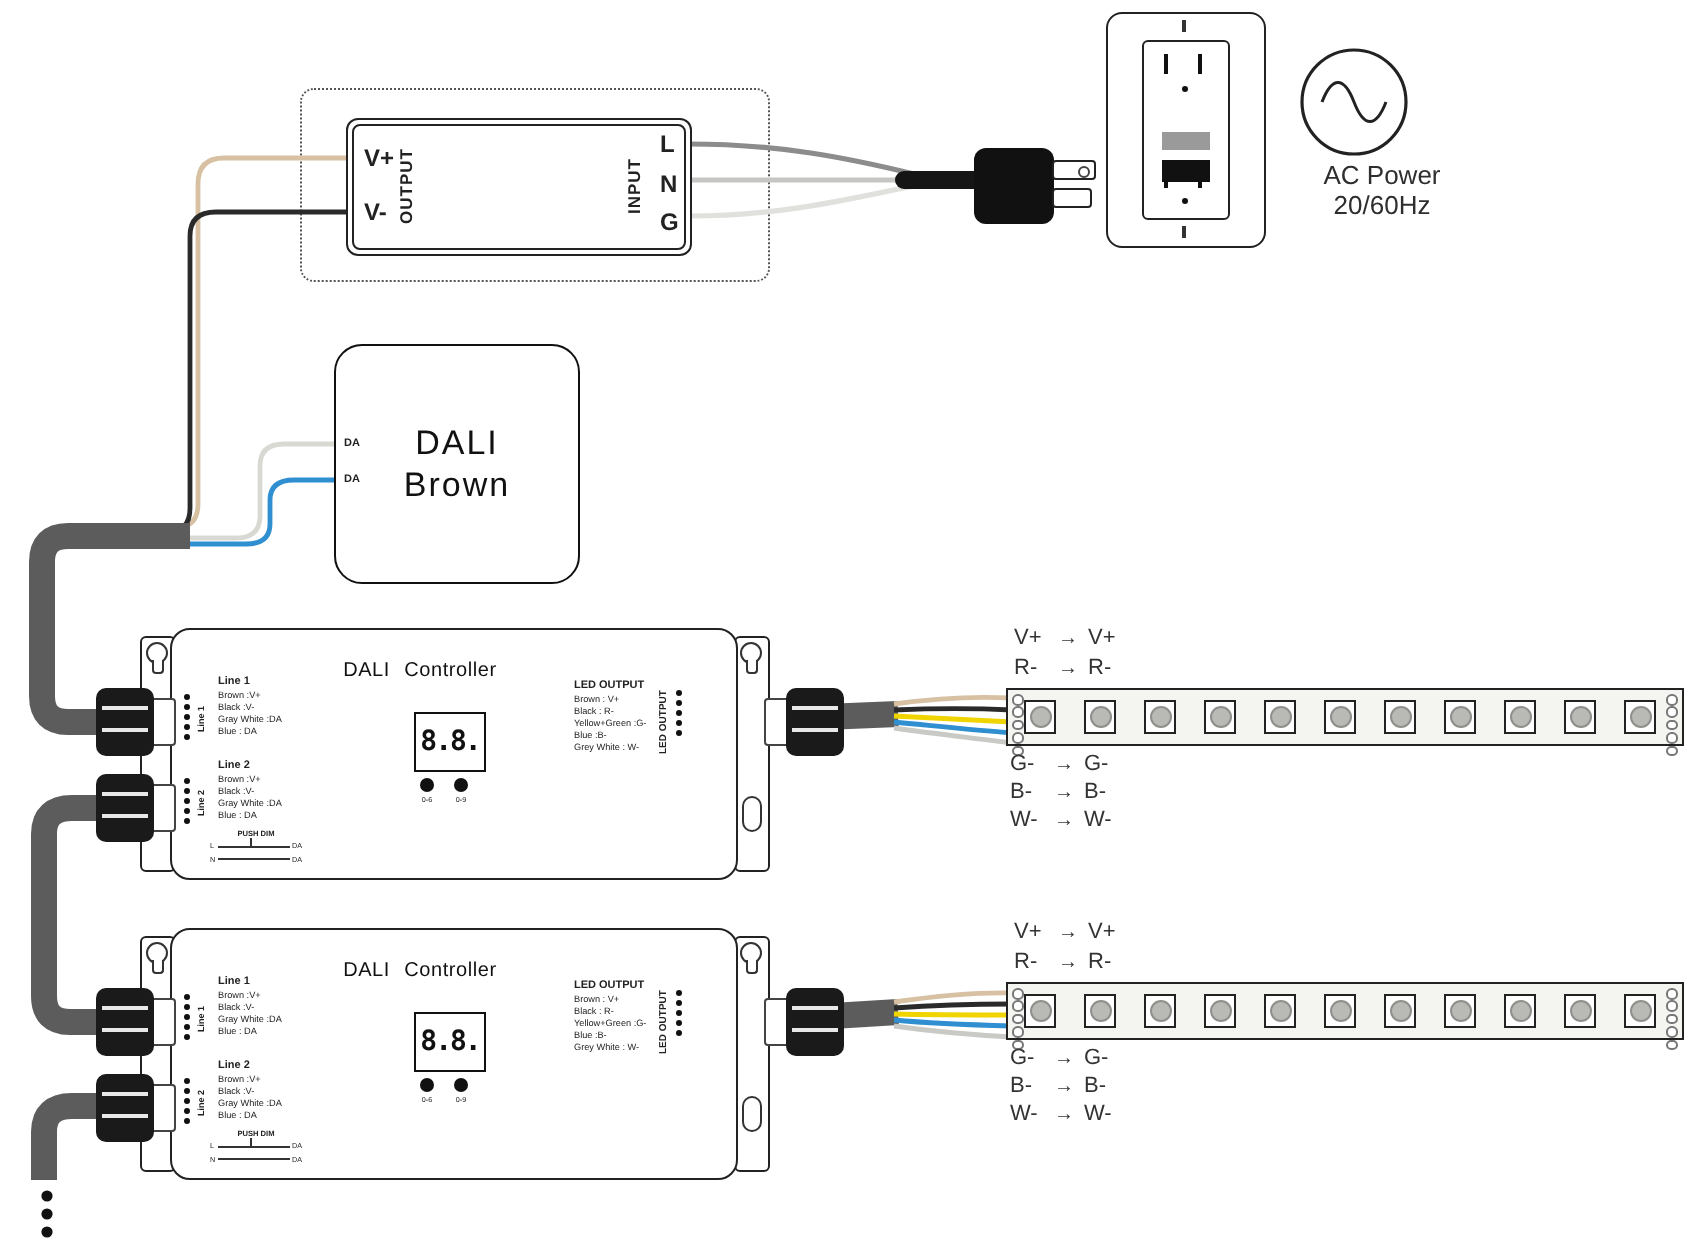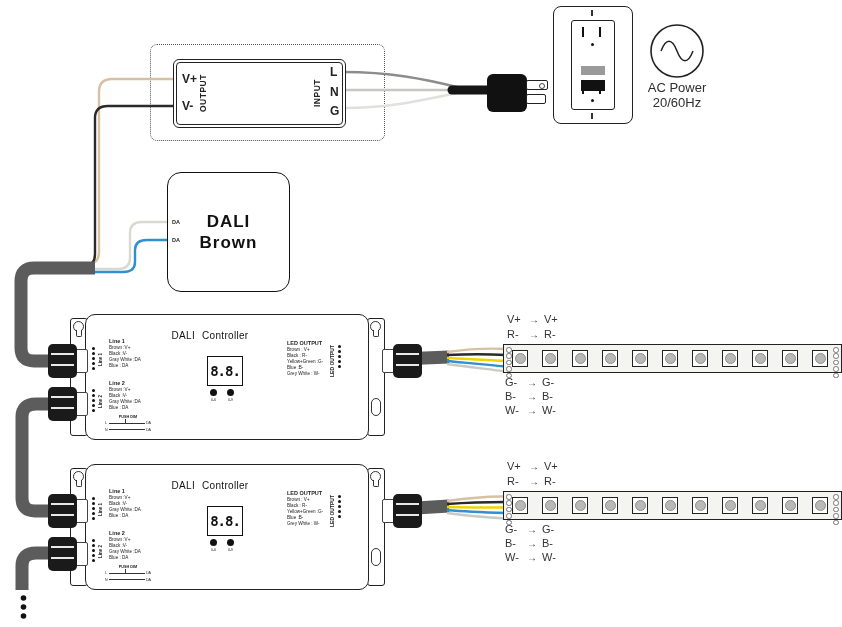--- a/index.html
+++ b/index.html
@@ -18,24 +18,24 @@
   .outlet-plate{position:absolute;left:553px;top:6px;width:78px;height:116px;border:1.6px solid #222;border-radius:8px;background:#fff;z-index:2;}
   .outlet-inner{position:absolute;left:17px;top:13px;width:42px;height:88px;border:1.5px solid #222;border-radius:3px;}
   .slot{position:absolute;width:2px;height:10px;background:#111;}
   .odot{position:absolute;width:3px;height:3px;border-radius:50%;background:#111;}
   .btn-test{position:absolute;left:9px;top:45px;width:24px;height:9px;background:#9a9a9a;}
   .btn-reset{position:absolute;left:9px;top:59px;width:24px;height:11px;background:#111;}
   .screw{position:absolute;left:37px;width:2px;height:6px;background:#333;}
   .plug-body{position:absolute;left:487px;top:74px;width:40px;height:38px;background:#111;border-radius:6px;z-index:2;}
   .prong{position:absolute;background:#fff;border:1.3px solid #222;border-radius:2px;z-index:2;}
   .prong-hole{position:absolute;right:2px;top:1.5px;width:4px;height:4px;border:1px solid #444;border-radius:50%;}
-  .ac-text{position:absolute;left:638px;top:80px;width:78px;text-align:center;font-size:13px;line-height:15px;color:#2e2e2e;z-index:2;}
+  .ac-text{position:absolute;left:652px;top:80px;width:78px;text-align:center;font-size:13px;line-height:15px;color:#2e2e2e;z-index:2;}
   
   .master-box{position:absolute;left:167px;top:172px;width:121px;height:118px;background:#fff;border:1.7px solid #111;border-radius:14px;z-index:2;}
-  .master-title{position:absolute;left:0;top:38px;width:100%;text-align:center;font-size:17px;font-weight:bold;line-height:21px;letter-spacing:1px;color:#111;}
+  .master-title{position:absolute;left:0;top:38px;width:100%;text-align:center;font-size:17px;font-weight:normal;line-height:21px;letter-spacing:1px;color:#111;}
   .da-label{position:absolute;left:4px;font-size:5.5px;font-weight:bold;color:#222;}
   
   .controller{position:absolute;left:45px;width:380px;height:132px;z-index:2;}
   .ear{position:absolute;width:16px;height:116px;border:1.5px solid #222;border-radius:3px;background:#fff;z-index:1;}
   .ctrl-body{position:absolute;left:40px;top:2px;width:282px;height:124px;background:#fff;border:1.6px solid #222;border-radius:10px;z-index:2;}
   .keyhole{position:absolute;width:9px;height:9px;border:1.2px solid #333;border-radius:50%;background:#fff;z-index:2;}
   .keystem{position:absolute;width:4px;height:6px;border:1.2px solid #333;border-top:none;background:#fff;border-radius:0 0 2px 2px;z-index:2;}
   .ovalhole{position:absolute;width:8px;height:16px;border:1.2px solid #333;border-radius:5px;background:#fff;z-index:2;}
   .gland{position:absolute;width:40px;height:34px;z-index:3;}
   .gland .nut{position:absolute;top:5px;width:14px;height:22px;background:#fff;border:1.5px solid #444;border-radius:2px;}

